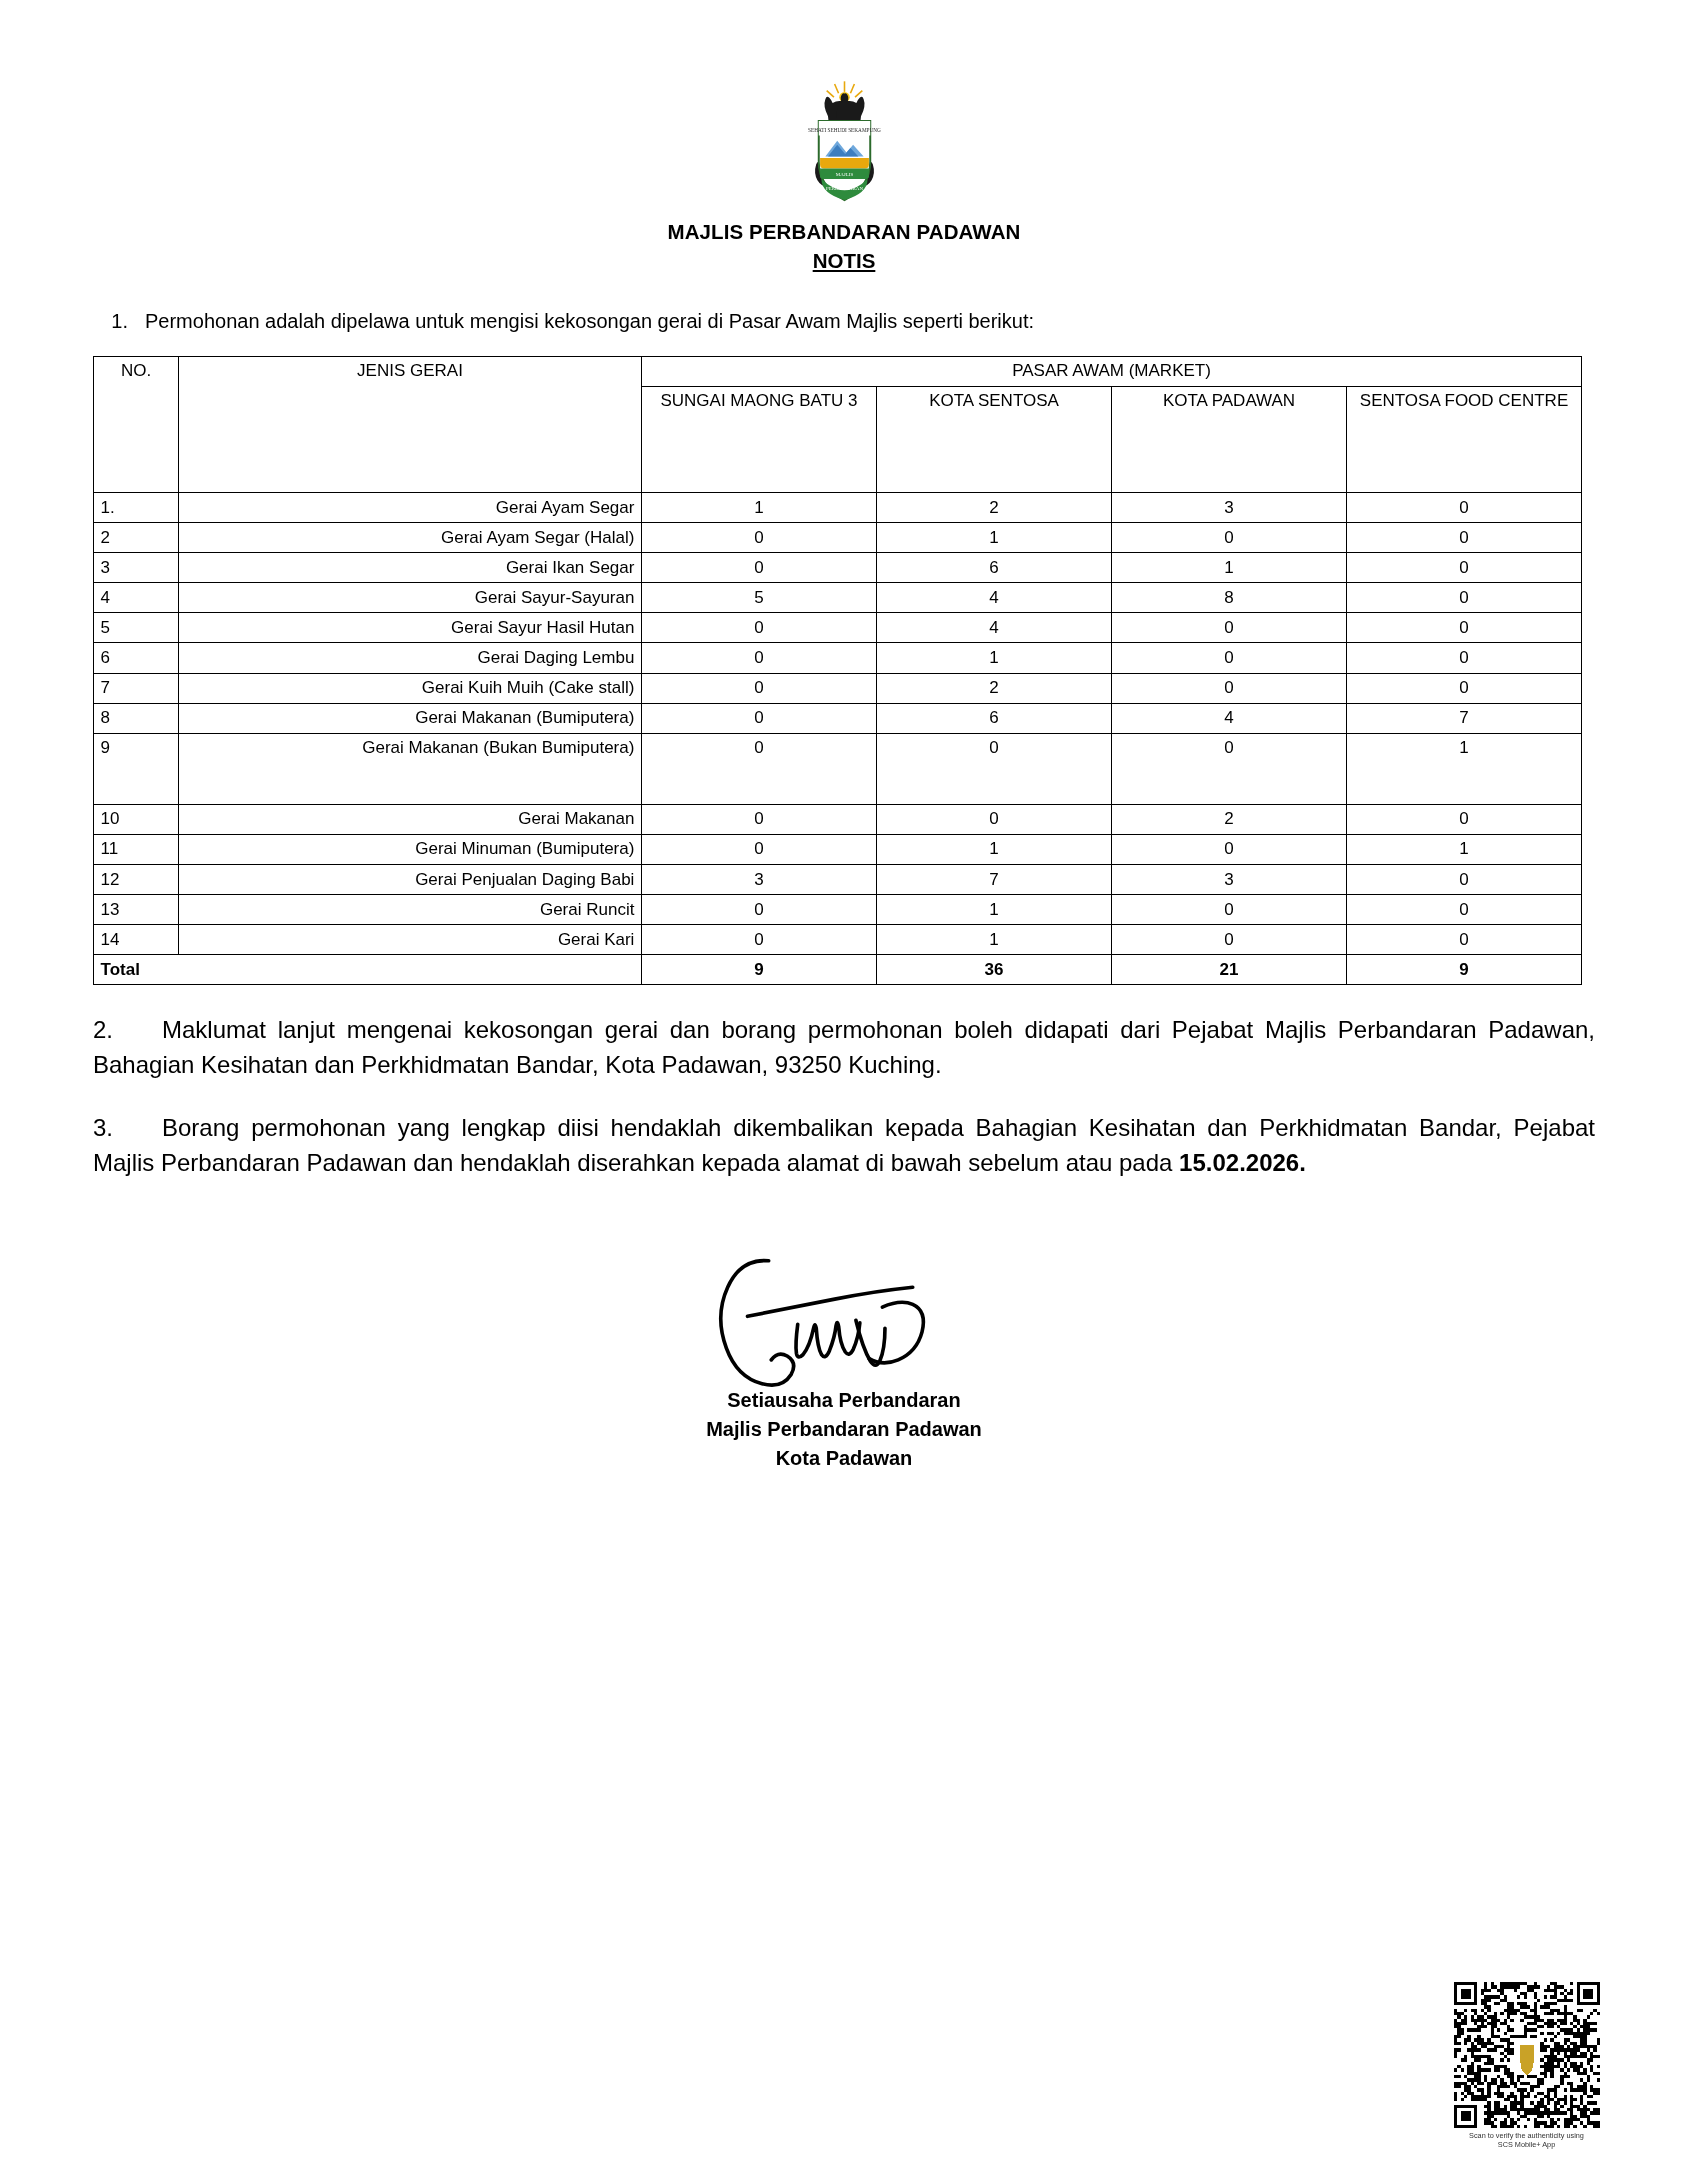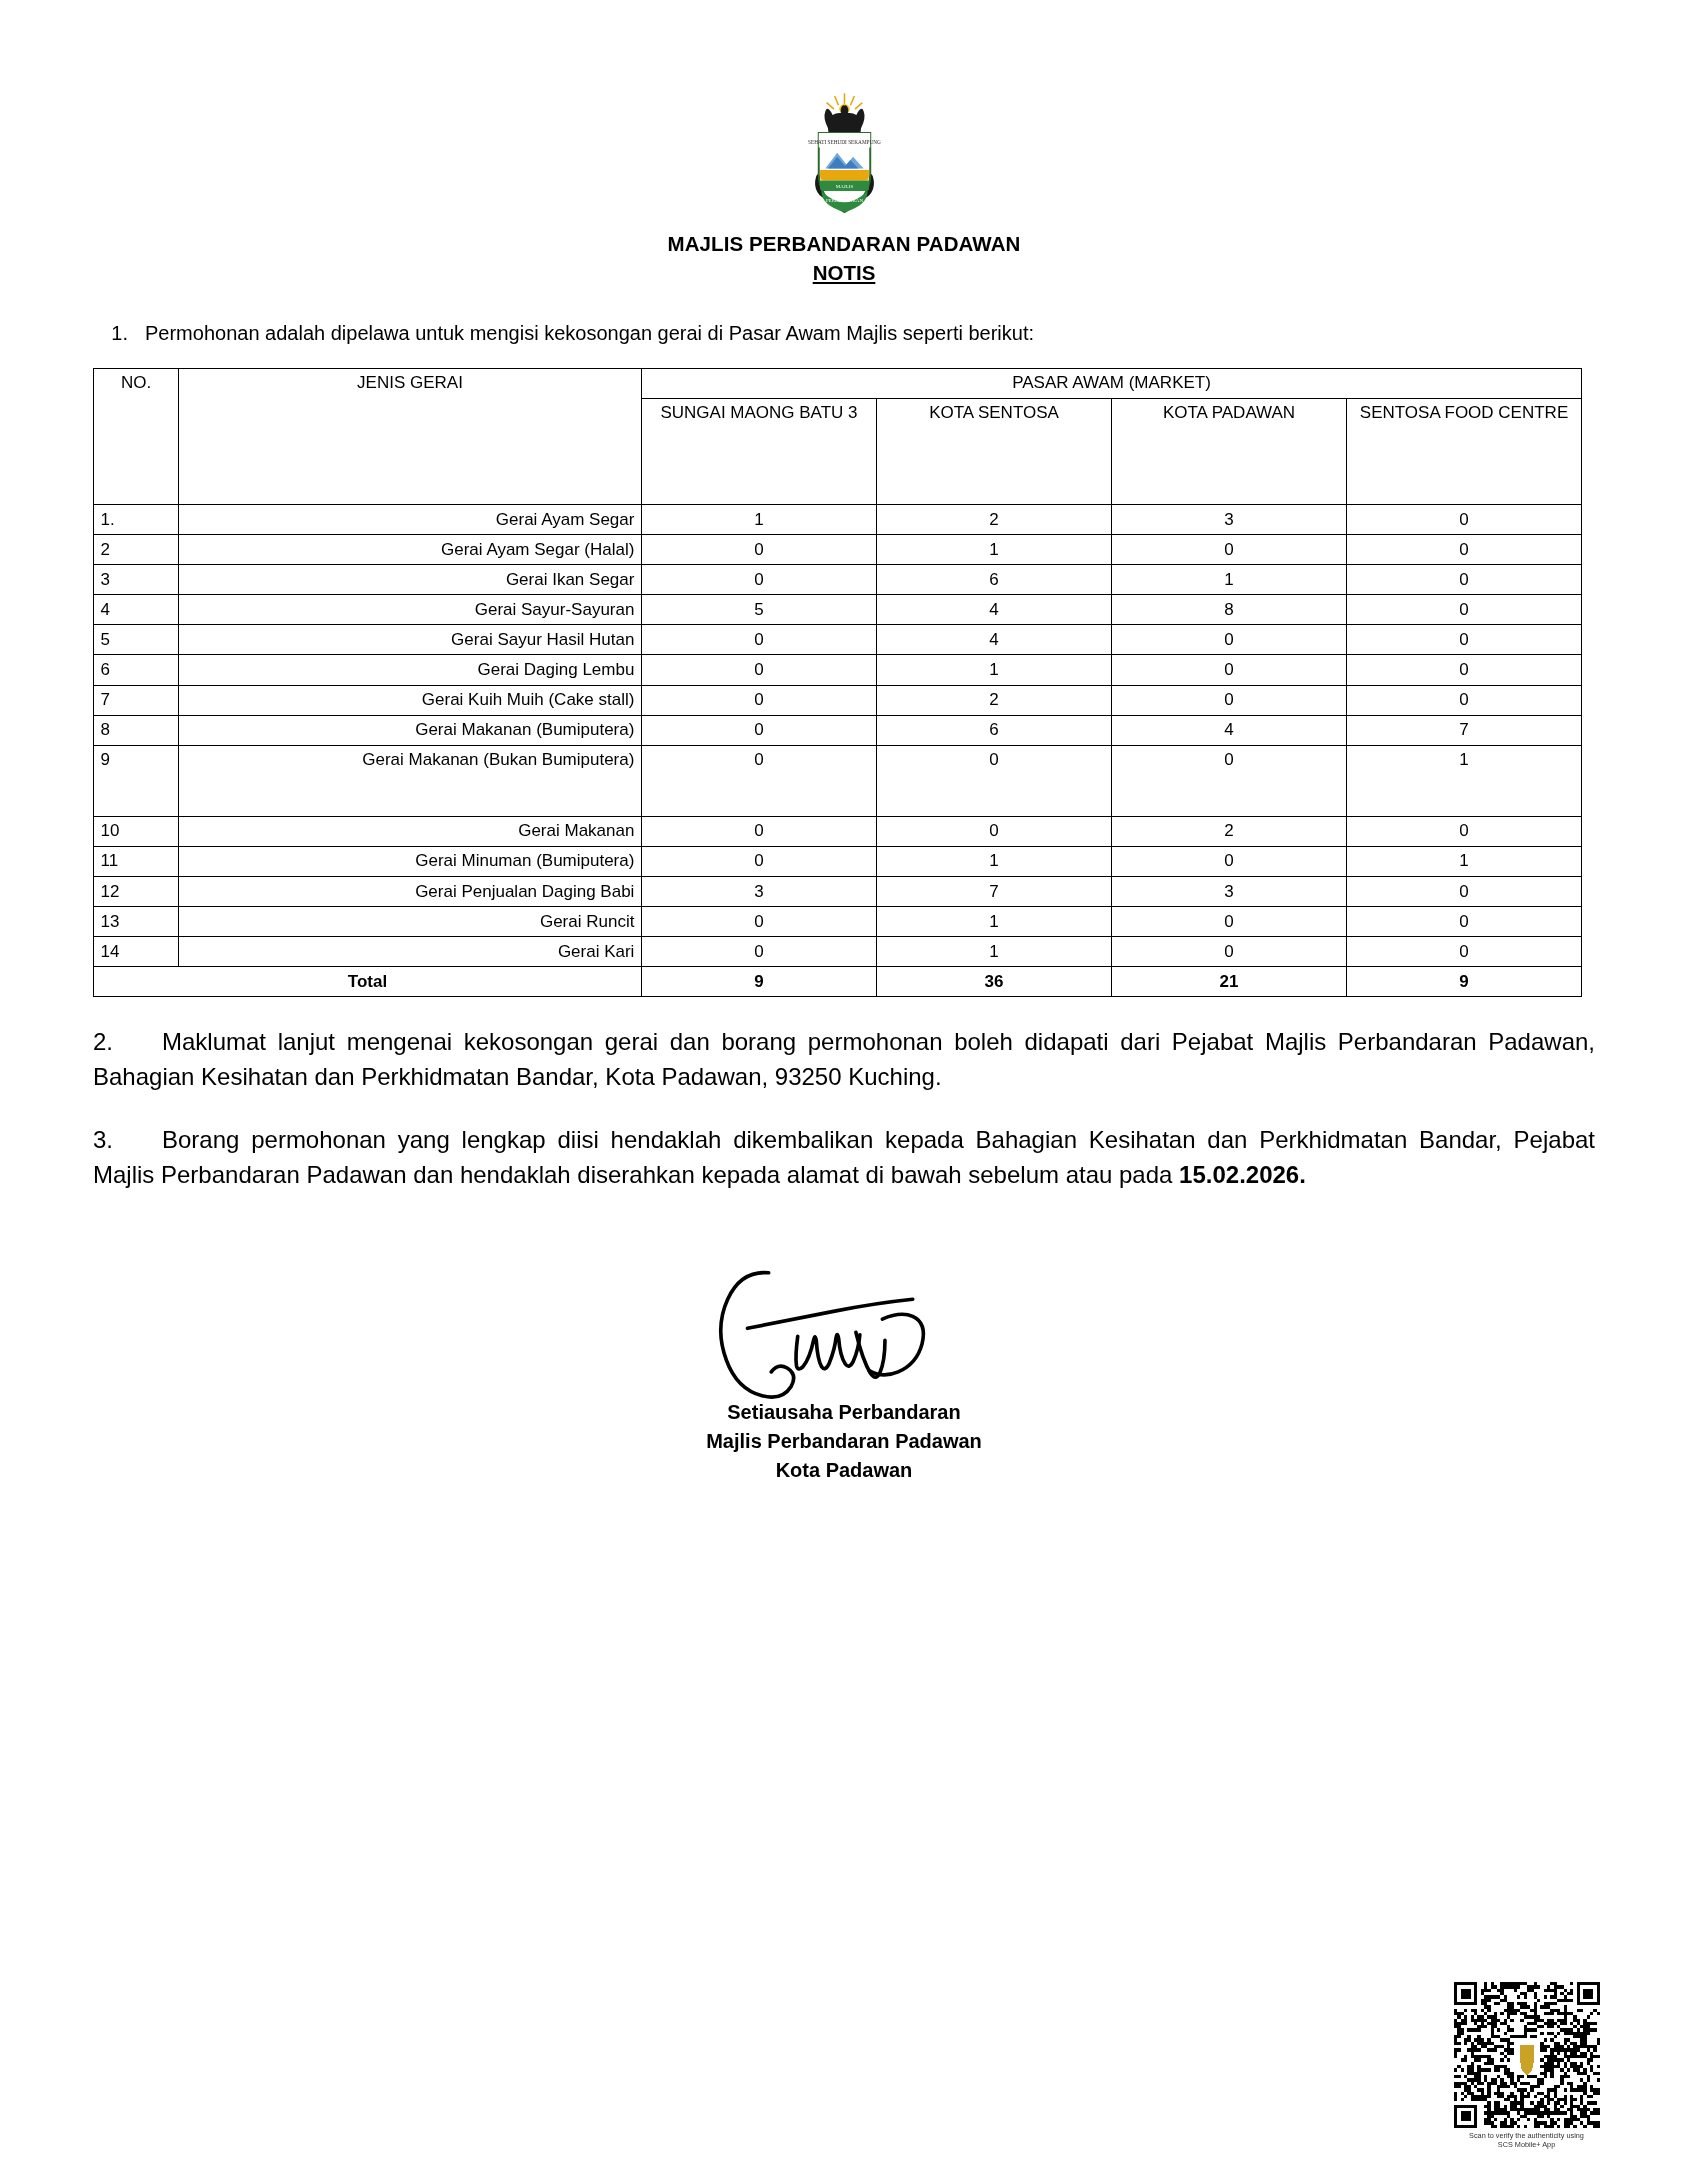--- a/index.html
+++ b/index.html
@@ -18,21 +18,21 @@
   .page {
     position: relative;
     width: 1687px;
     height: 2183px;
     padding: 0;
     box-sizing: border-box;
   }
   .content {
     position: absolute;
     left: 93px;
-    top: 16px;
+    top: 4px;
     width: 1502px;
   }
 
   
   .crest-wrap {
     display: flex;
     justify-content: center;
     padding-top: 76px;
   }
   .crest {
@@ -104,21 +104,21 @@
     vertical-align: top;
     padding-top: 8px;
   }
   td.cno    { text-align: left; }
   td.cname  { text-align: right; }
   td.cval   { text-align: center; }
   tr.total-row td {
     font-weight: bold;
   }
   td.total-label {
-    text-align: center;
+    text-align: left;
     font-weight: bold;
   }
   .tall-row td { height: 64px; }
 
   
   .para {
     margin-top: 28px;
     font-size: 24px;
     line-height: 1.45;
     text-align: justify;

